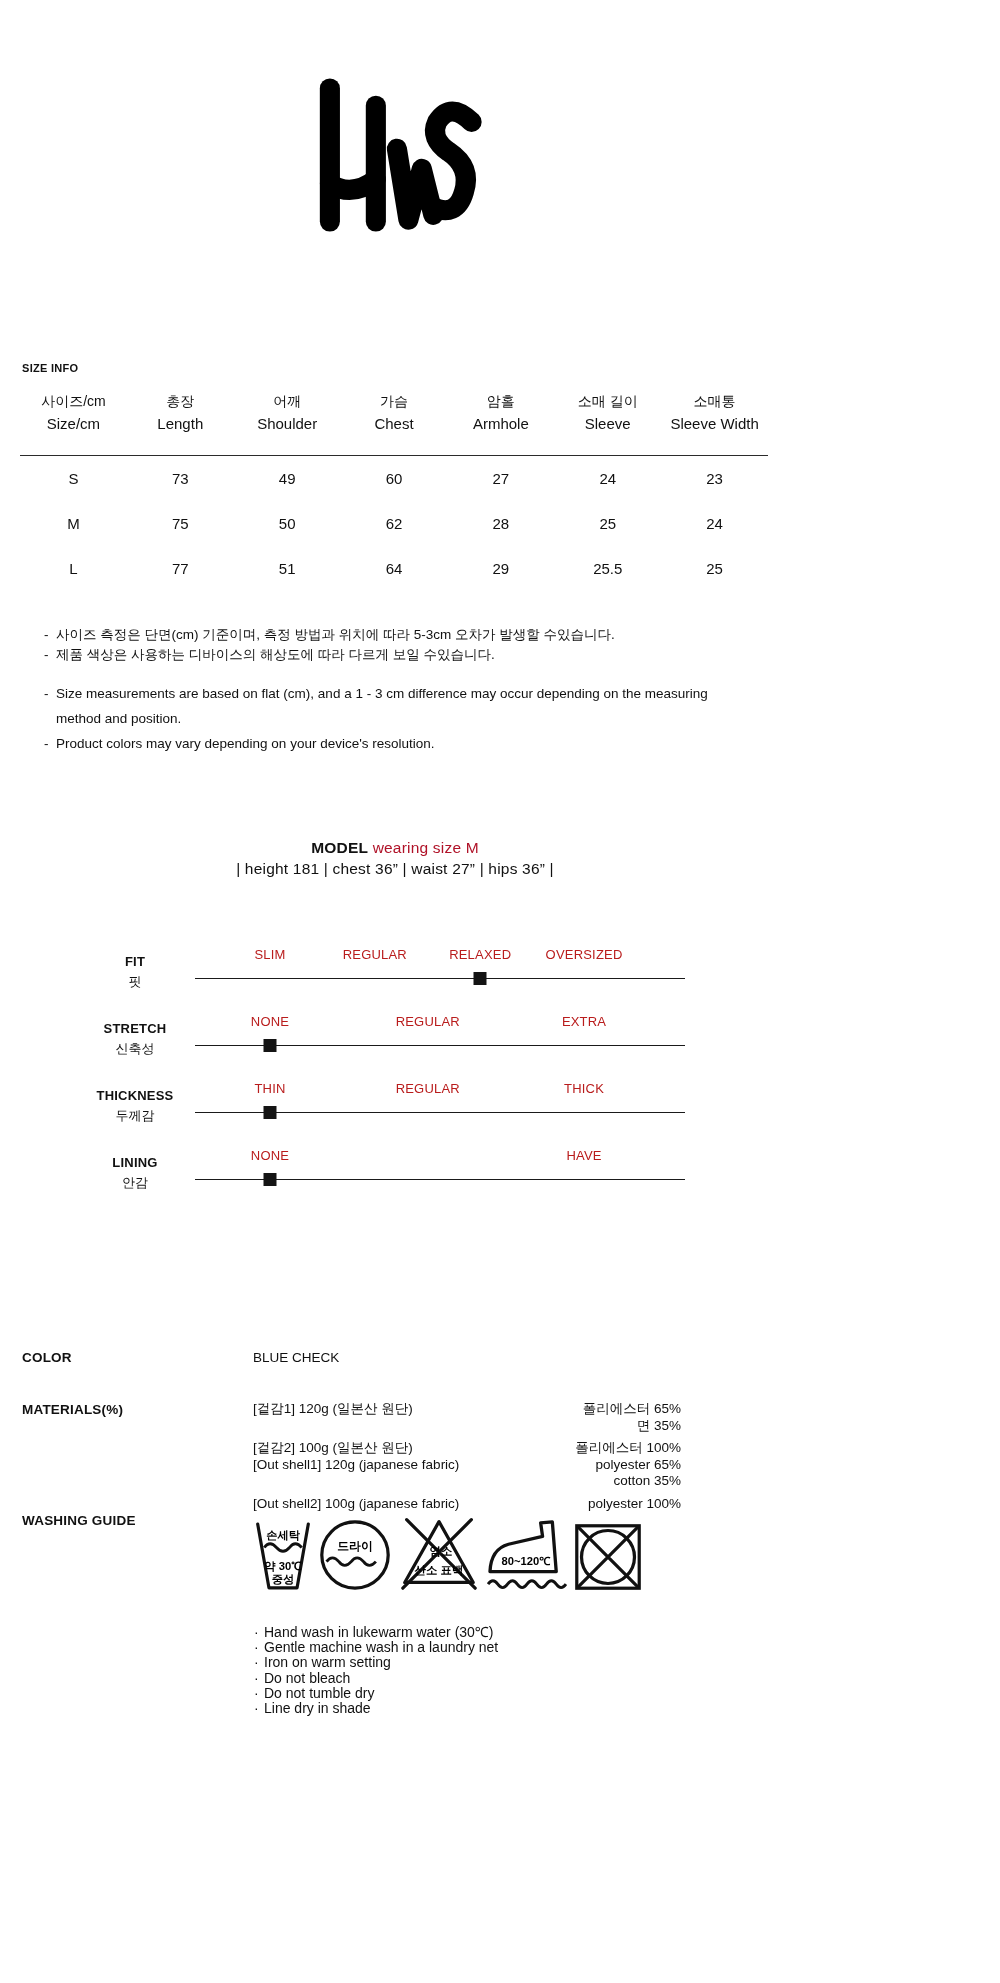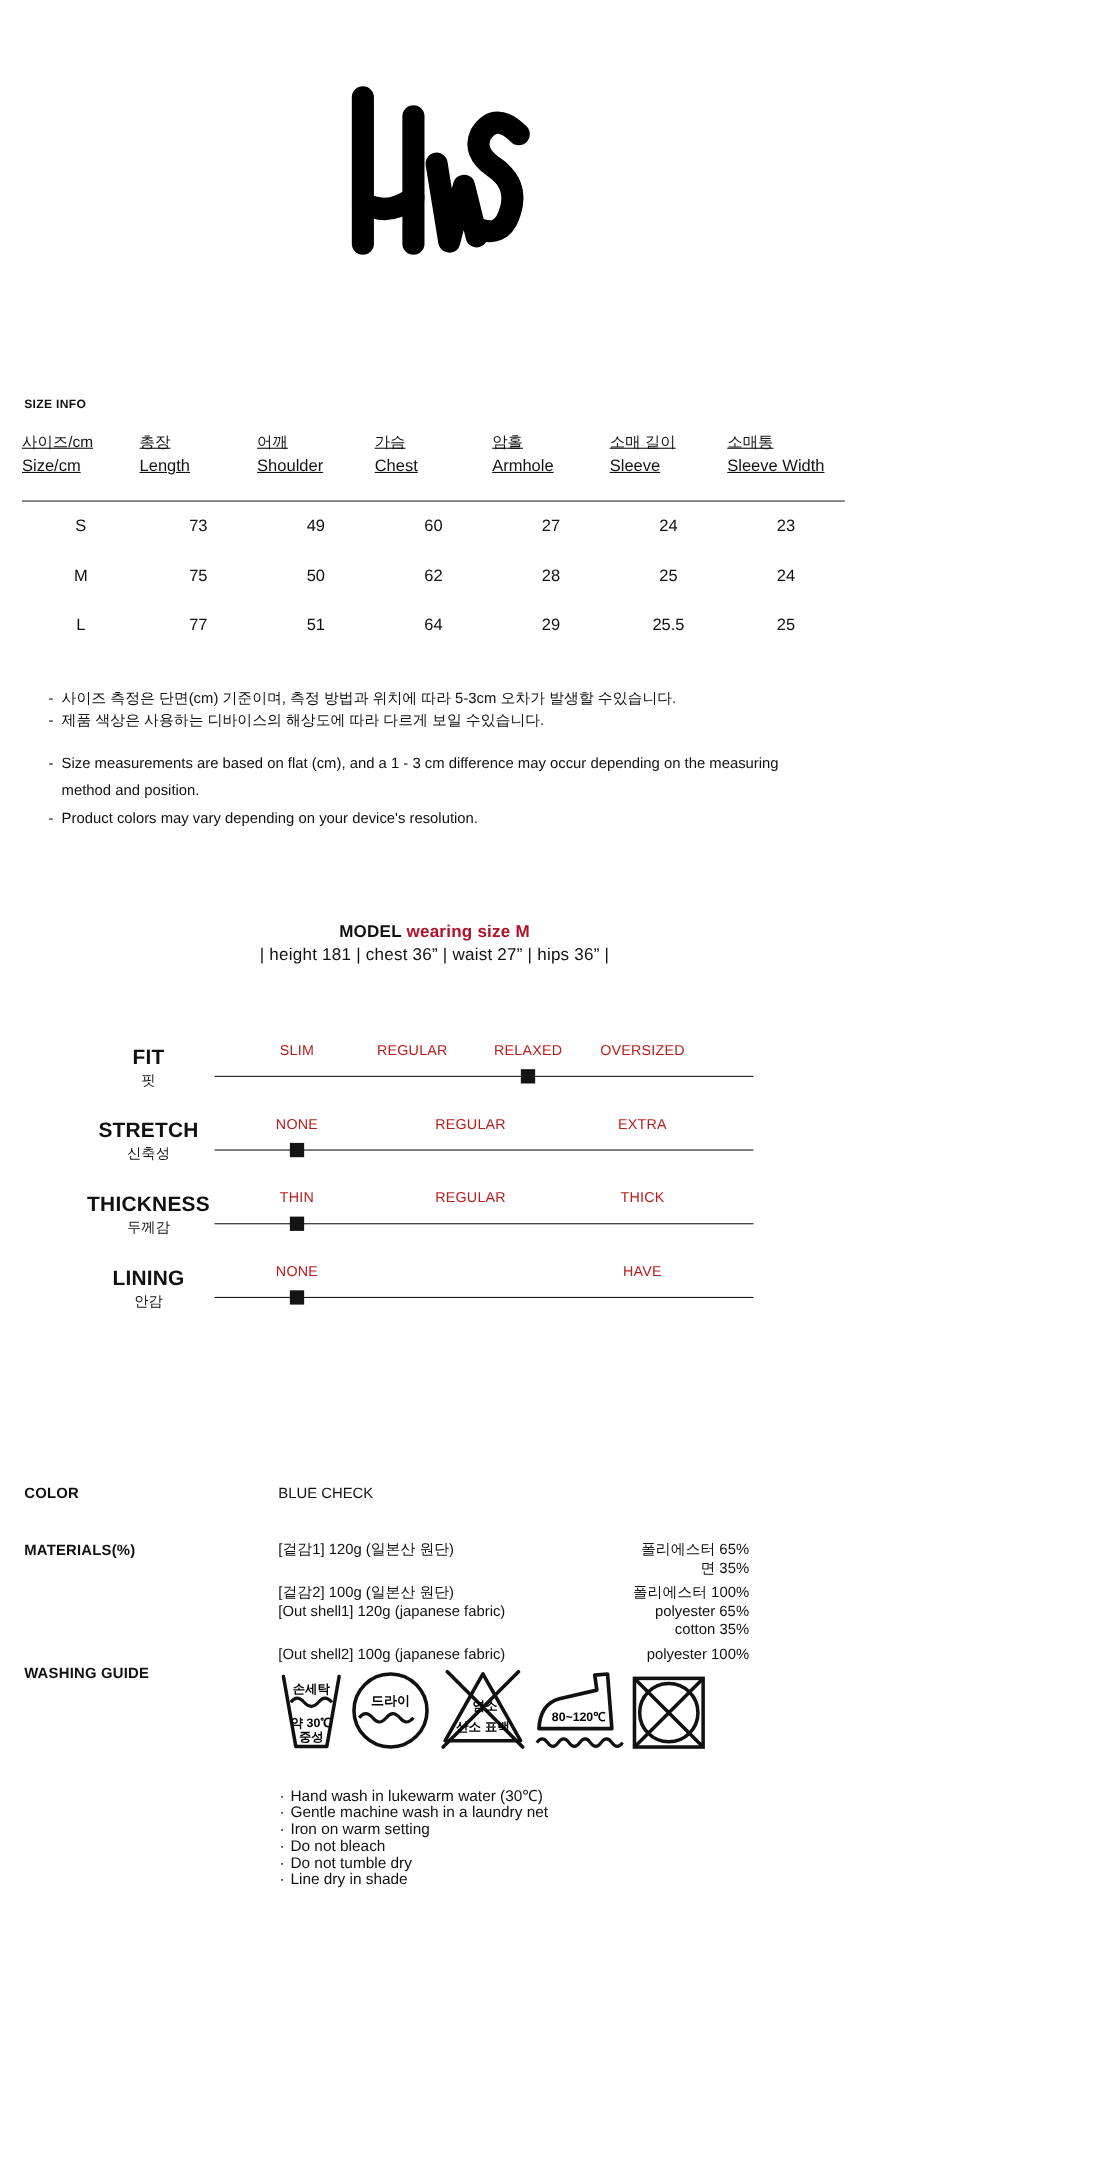--- a/index.html
+++ b/index.html
@@ -10,44 +10,44 @@
   }
   .content{width:790px;}
 
   
   .logo-row{padding-top:76px;display:flex;justify-content:center;width:790px;}
 
   
   .size-title{margin:128px 0 0 22px;font-size:11px;font-weight:bold;letter-spacing:.3px;}
   .size-table{margin:16px 0 0 20px;width:748px;}
   .thead{display:flex;padding-bottom:20px;border-bottom:1.5px solid #2b2b2b;}
-  .th{flex:1;text-decoration:underline;}
+  .th{flex:1;text-align:center;}
   .th .ko{font-size:14px;line-height:22px;}
   .th .en{font-size:15px;line-height:23px;}
   .trow{display:flex;height:45px;align-items:center;}
   .trow:first-of-type{margin-top:9px;}
   .td{flex:1;text-align:center;font-size:15px;}
 
   
   .notes-ko{margin:34px 0 0 44px;font-size:13.5px;line-height:20px;}
   .notes-en{margin:16px 0 0 44px;font-size:13.5px;line-height:25px;width:672px;}
   .note-line{position:relative;padding-left:12px;}
   .note-line::before{content:"-";position:absolute;left:0;}
 
   
   .model{margin-top:82px;text-align:center;width:790px;}
   .model-line1{font-size:15.5px;font-weight:bold;line-height:19px;letter-spacing:.2px;}
-  .model-line1 .hl{font-weight:bold;}
+  .model-line1 .hl{font-weight:normal;}
   .model-line2{font-size:15.5px;font-weight:normal;line-height:24px;letter-spacing:.2px;}
 
   
   .fit-guide{margin-top:58px;position:relative;width:790px;}
   .fg-row{position:relative;height:67px;}
   .fg-label{position:absolute;left:60px;width:150px;top:13px;text-align:center;}
-  .fg-label .en{font-size:19px;font-weight:bold;line-height:20px;letter-spacing:.2px;text-align:center;}
+  .fg-label .en{font-size:13px;font-weight:bold;line-height:20px;letter-spacing:.2px;text-align:center;}
   .fg-label .ko{font-size:13px;line-height:20px;}
   .fg-track{position:absolute;left:195px;width:490px;top:0;height:67px;}
   .fg-line{position:absolute;left:0;right:0;top:39px;height:0;border-top:1.5px solid #1a1a1a;}
   .fg-opt{position:absolute;top:8px;transform:translateX(-50%);font-size:13px;letter-spacing:.2px;white-space:nowrap;color:#b91c1c;}
   .fg-marker{position:absolute;top:33px;width:13px;height:13px;background:#141414;transform:translateX(-50%);}
 
   
   .details{margin-top:142px;}
   .d-row{position:relative;}
   .d-label{position:absolute;left:22px;top:0;font-size:13.5px;font-weight:bold;letter-spacing:.2px;line-height:17px;}

